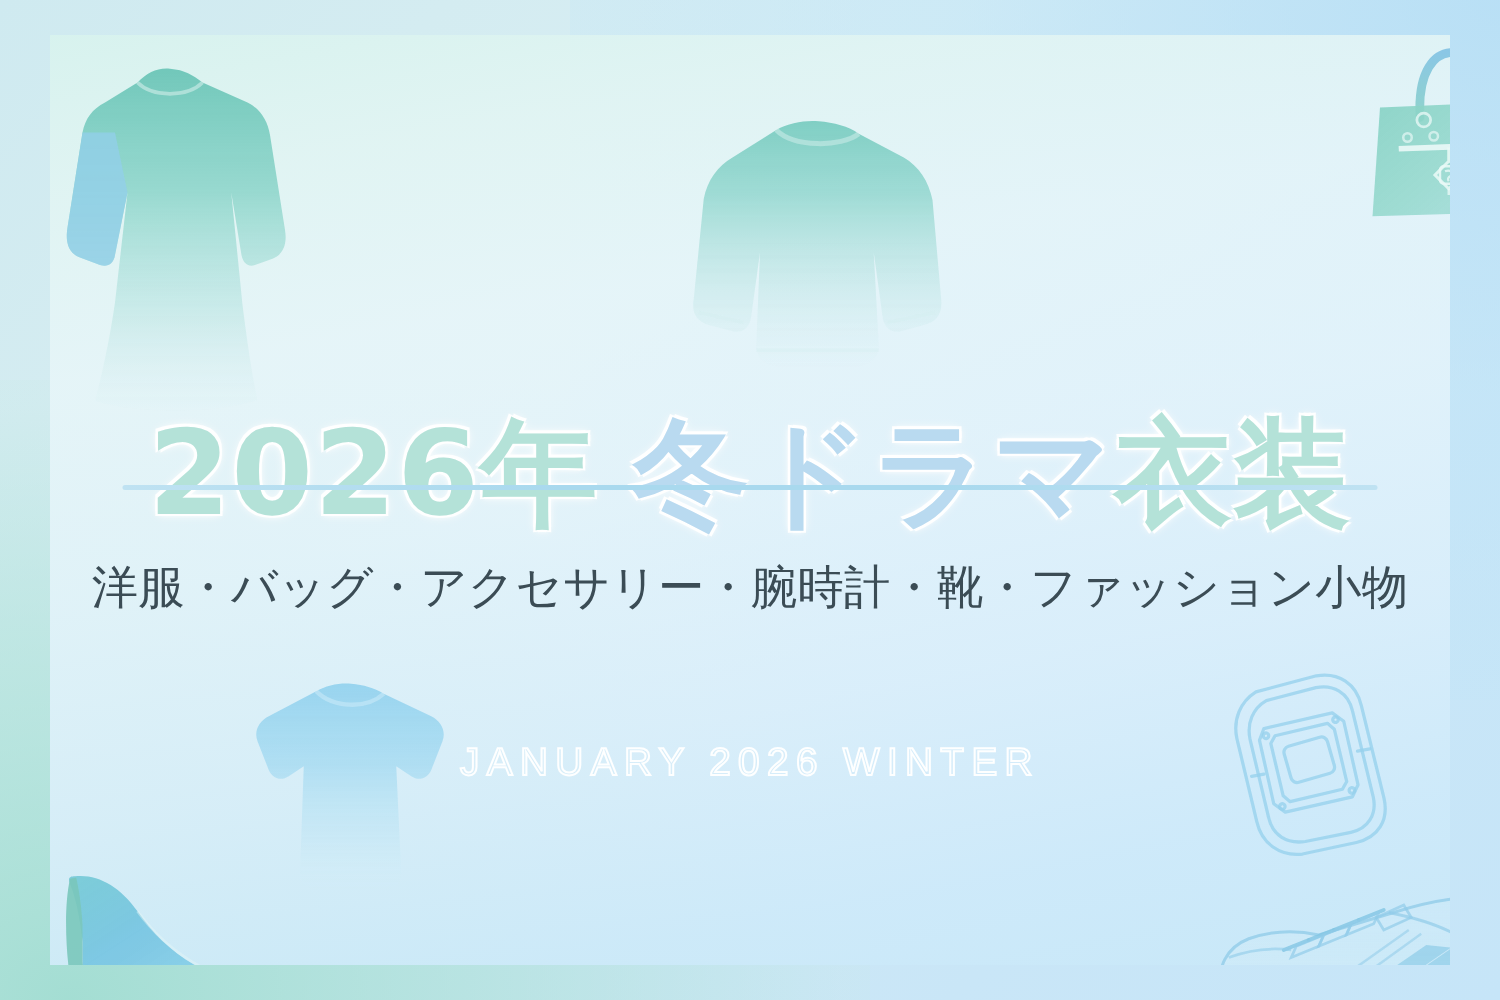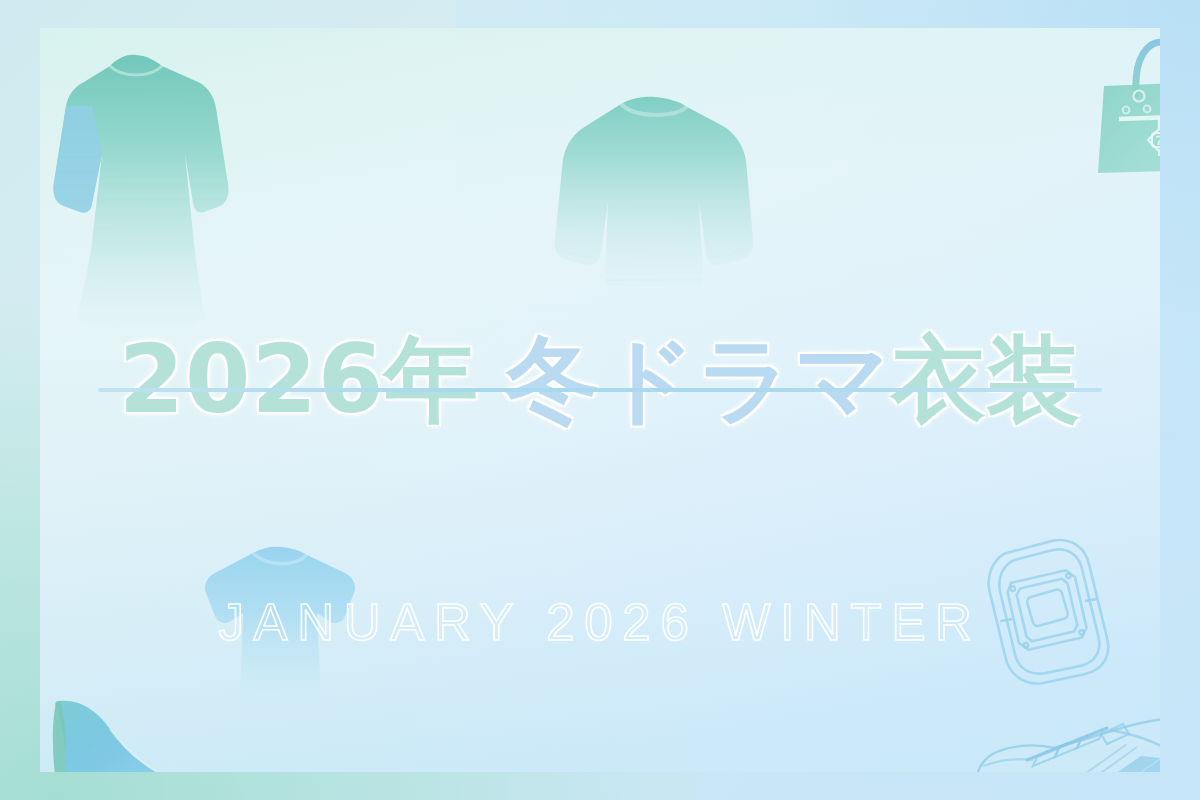--- a/index.html
+++ b/index.html
@@ -167,21 +167,21 @@
     color: #3b4c55;
   }
 
   #english-block {
     position: absolute;
     left: 0; top: 590px;
     width: 1200px;
     text-align: center;
     font-family: "Liberation Sans", "DejaVu Sans", sans-serif;
     font-weight: 400;
-    font-size: 51px;
+    font-size: 31px;
     line-height: 1.28;
     letter-spacing: 0.19em;
     color: transparent;
     -webkit-text-stroke: 1.6px rgba(255,255,255,0.97);
     text-stroke: 1.6px rgba(255,255,255,0.97);
   }
   #english-block .eng-line { display: block; }
   #english-block .eng-line-2 { letter-spacing: 0.21em; }
 </style>
 </head>
@@ -458,20 +458,21 @@
     </svg>
 
     <div id="text-block" style="left:-40px; top:-28px;">
 
       <h1 id="main-title">
         <span class="seg-mint">2026年</span><span class="seg-space"></span><span class="seg-blue">冬ドラマ</span><span class="seg-mint">衣装</span>
       </h1>
 
       <div id="title-divider"></div>
 
+      <p id="subtitle">洋服・バッグ・アクセサリー・腕時計・靴・ファッション小物</p>
 
       <div id="english-block">
         <span class="eng-line eng-line-1">JANUARY 2026 WINTER</span>
       </div>
 
     </div>
 
   </div>
 </div>
 

